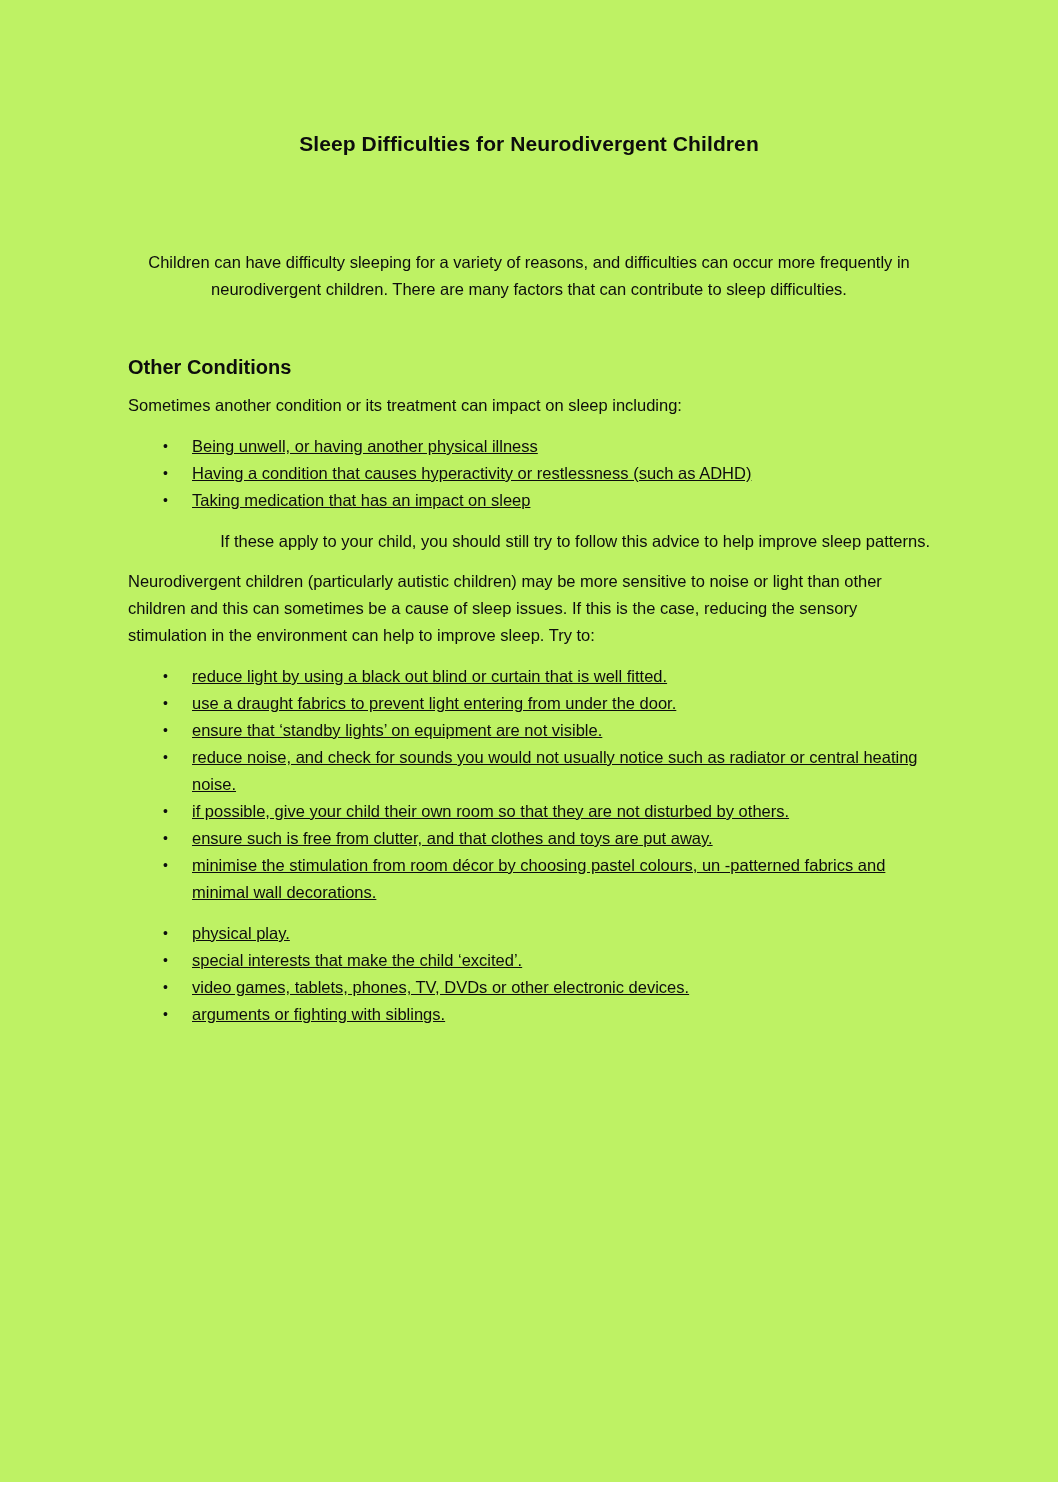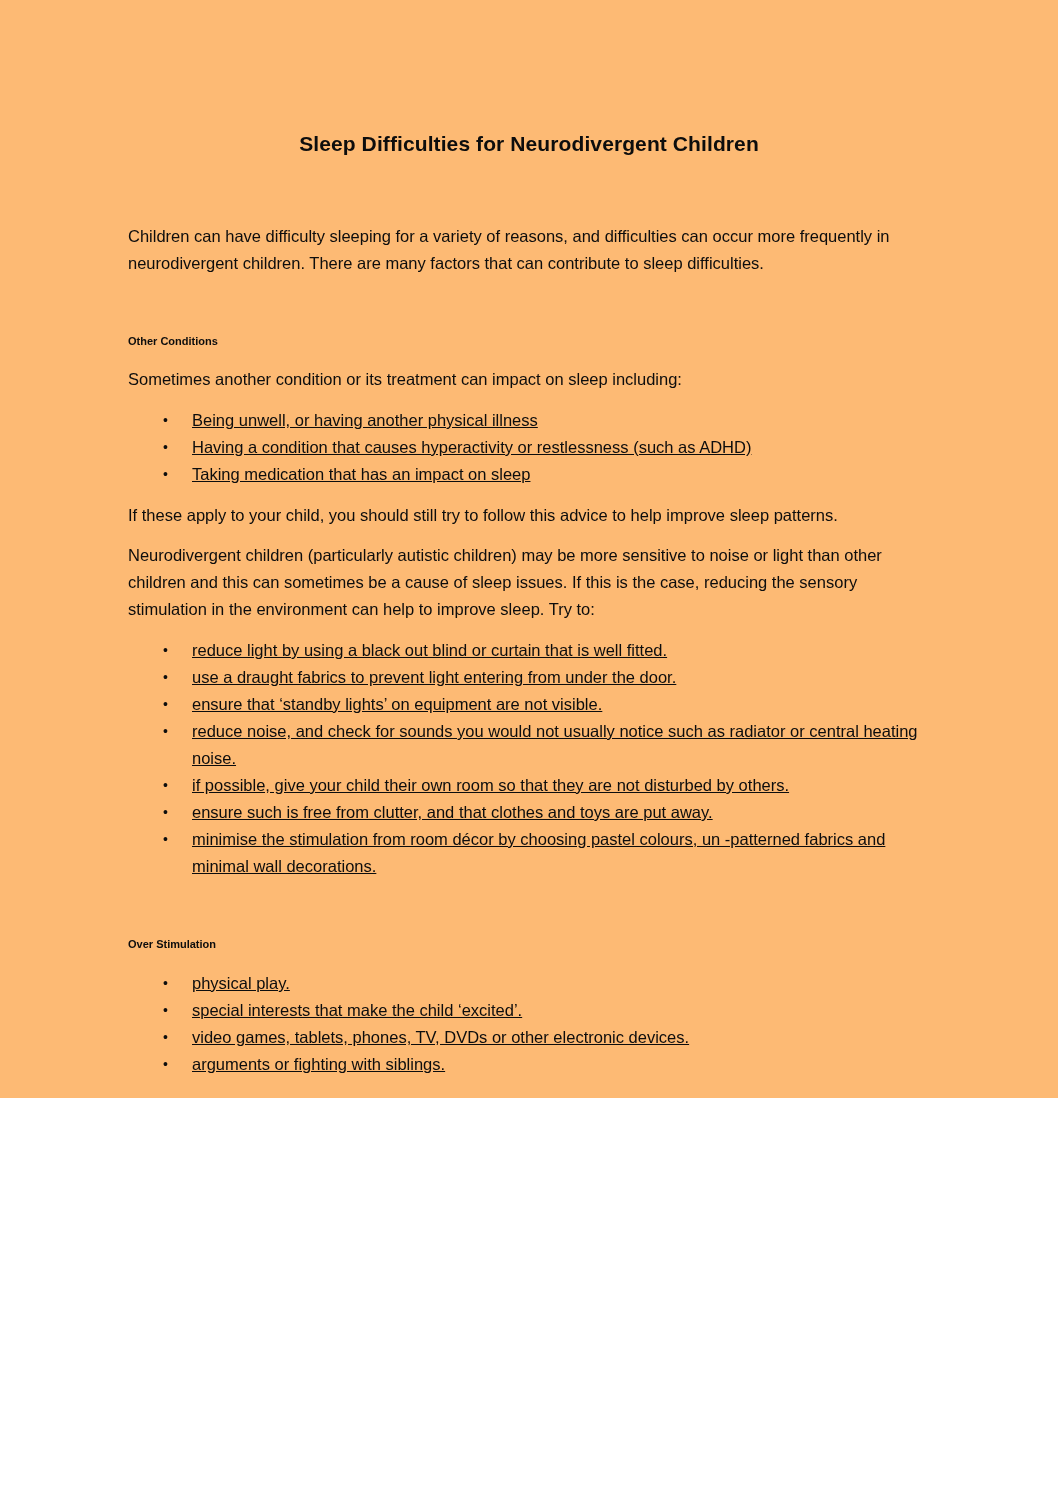--- a/index.html
+++ b/index.html
@@ -3,44 +3,45 @@
 <meta charset="utf-8">
 <style>
   html, body {
     margin: 0;
     padding: 0;
     background: #ffffff;
   }
   .page {
     position: relative;
     width: 1058px;
-    height: 1098px;
+    height: 1482px;
     box-sizing: border-box;
-    background: #fdba74;
+    background: #bef264;
     color: #0d0d0d;
     padding: 131px 128px 40px 128px;
     font-family: "Liberation Sans", "DejaVu Sans", sans-serif;
     font-size: 16.5px;
     line-height: 27px;
     overflow: hidden;
   }
   h1.doc-title {
     margin: 0;
     font-size: 21px;
     line-height: 26px;
     font-weight: bold;
     text-align: center;
     letter-spacing: 0.1px;
   }
   p.intro {
-    margin: 66px 0 0 0;
+    margin: 92px 0 0 0;
+    text-align: center;
   }
   h2.section-heading {
     margin: 52px 0 0 0;
-    font-size: 11px;
+    font-size: 20px;
     line-height: 24px;
     font-weight: bold;
   }
   p.lead {
     margin: 13px 0 0 0;
   }
   ul.bullets {
     margin: 14px 0 0 0;
     padding: 0;
     list-style: none;
@@ -54,20 +55,21 @@
     margin-left: 35px;
     font-size: 14px;
     line-height: 27px;
   }
   .li-text {
     flex: 1 1 auto;
     text-decoration: underline;
   }
   p.after {
     margin: 14px 0 0 0;
+    text-align: right;
   }
 </style>
 </head>
 <body>
 
 <div class="page">
 
   <h1 class="doc-title">Sleep Difficulties for Neurodivergent Children</h1>
 
   <p class="intro">Children can have difficulty sleeping for a variety of reasons, and difficulties can occur more frequently in neurodivergent children. There are many factors that can contribute to sleep difficulties.</p>
@@ -120,21 +122,20 @@
         <span class="li-text">ensure such is free from clutter, and that clothes and toys are put away.</span>
       </li>
       <li>
         <span class="marker">•</span>
         <span class="li-text">minimise the stimulation from room décor by choosing pastel colours, un -patterned fabrics and minimal wall decorations.</span>
       </li>
     </ul>
   </div>
 
   <div>
-    <h2 class="section-heading">Over Stimulation</h2>
     <ul class="bullets">
       <li>
         <span class="marker">•</span>
         <span class="li-text">physical play.</span>
       </li>
       <li>
         <span class="marker">•</span>
         <span class="li-text">special interests that make the child ‘excited’.</span>
       </li>
       <li>

